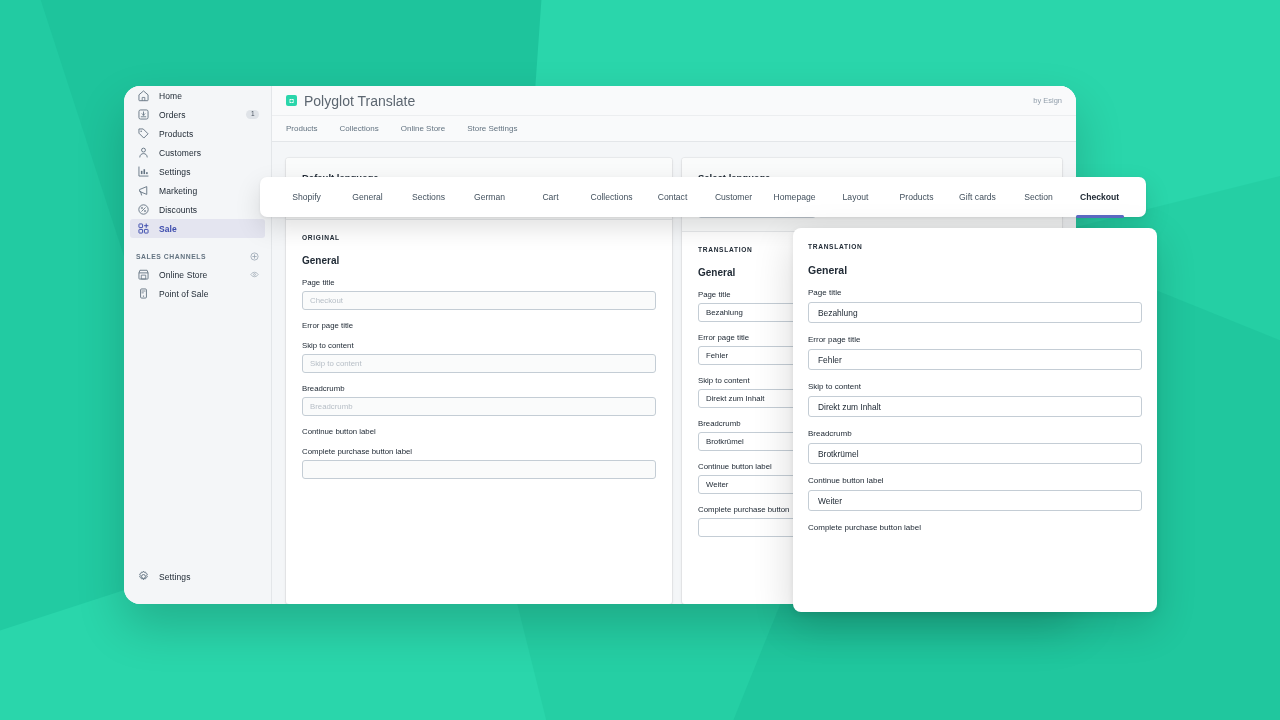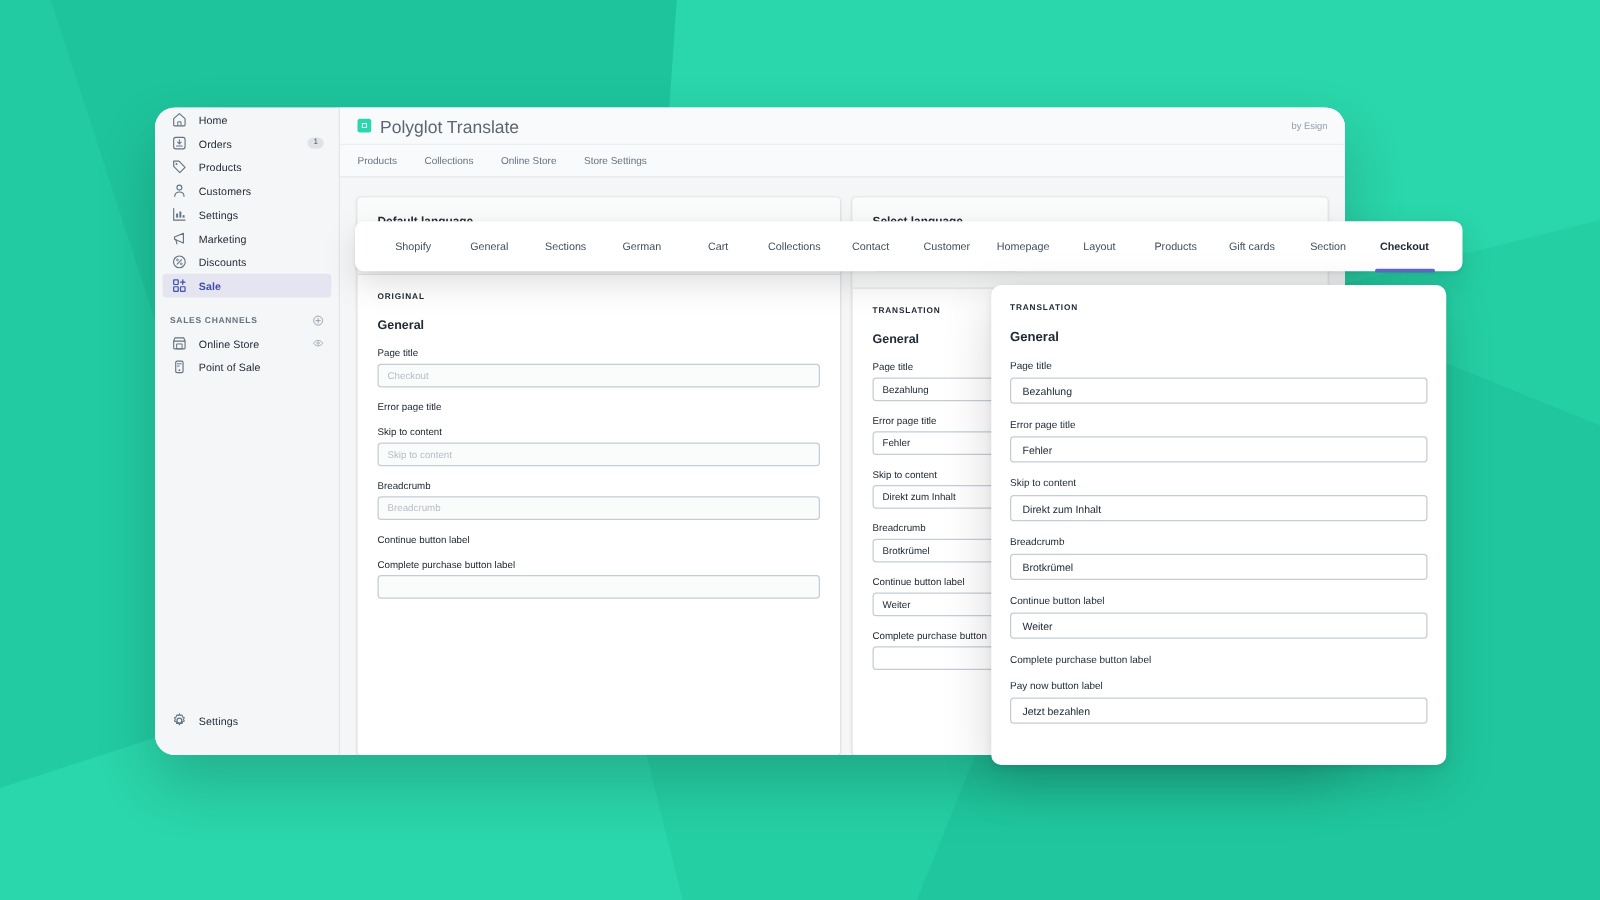--- a/index.html
+++ b/index.html
@@ -248,21 +248,21 @@
     font-size: 7.8px;
     color: #212b36;
     overflow: hidden;
     white-space: nowrap;
   }
   .field .input.placeholder { color: #b6bec6; background: #fafbfb; }
 
   
   .tabbar {
     position: absolute;
-    left: 284px; top: 177px;
+    left: 260px; top: 177px;
     width: 886px; height: 40px;
     background: #fff;
     border-radius: 7px;
     box-shadow: 0 10px 26px rgba(0,0,0,0.13), 0 1px 3px rgba(0,0,0,0.07);
     display: flex;
     align-items: center;
     padding: 0 16px;
     z-index: 20;
   }
   .tabbar .tab {
@@ -611,18 +611,14 @@
         <label>Breadcrumb</label>
         <div class="input">Brotkrümel</div>
       </div>
       <div class="field">
         <label>Continue button label</label>
         <div class="input">Weiter</div>
       </div>
       <div class="field">
         <label>Complete purchase button label</label>
       </div>
-      <div class="field">
-        <label>Pay now button label</label>
-        <div class="input">Jetzt bezahlen</div>
-      </div>
     </div>
 </div>
 
 </body></html>

